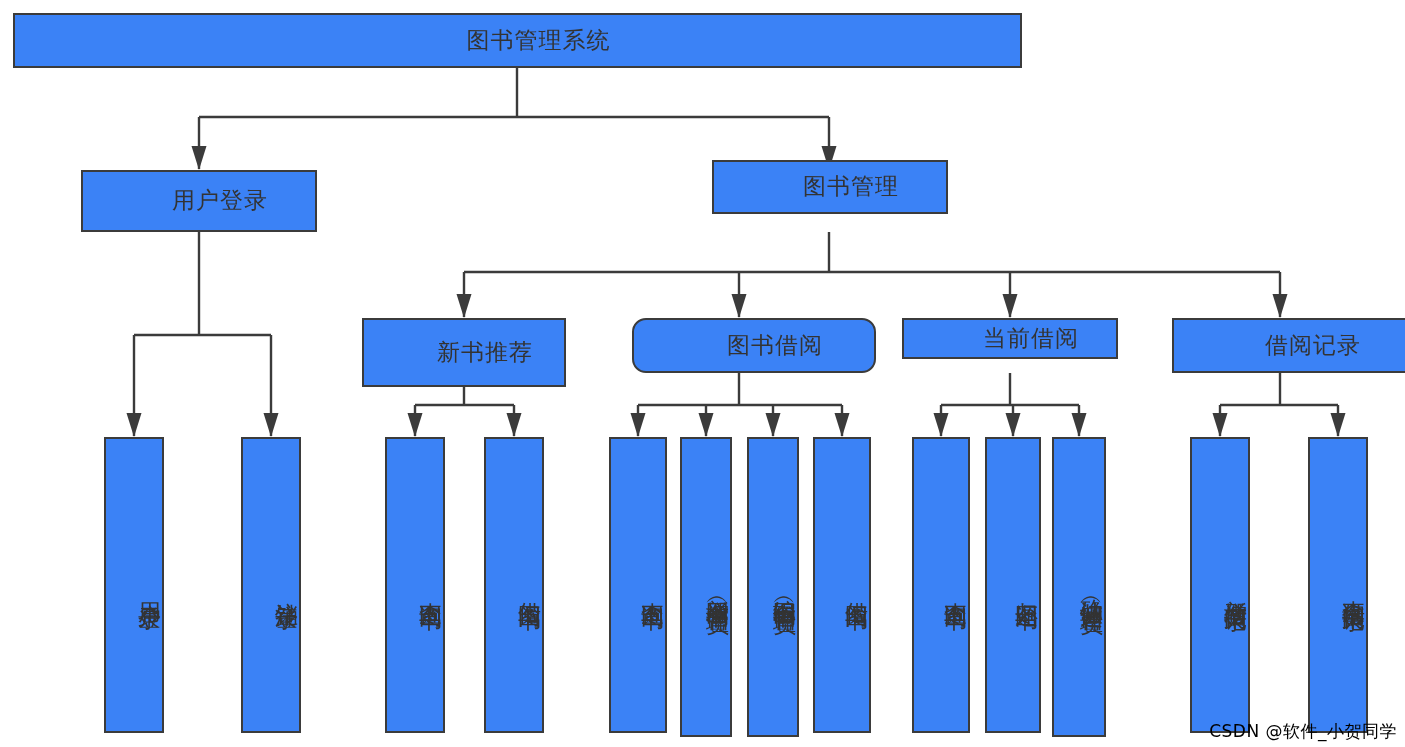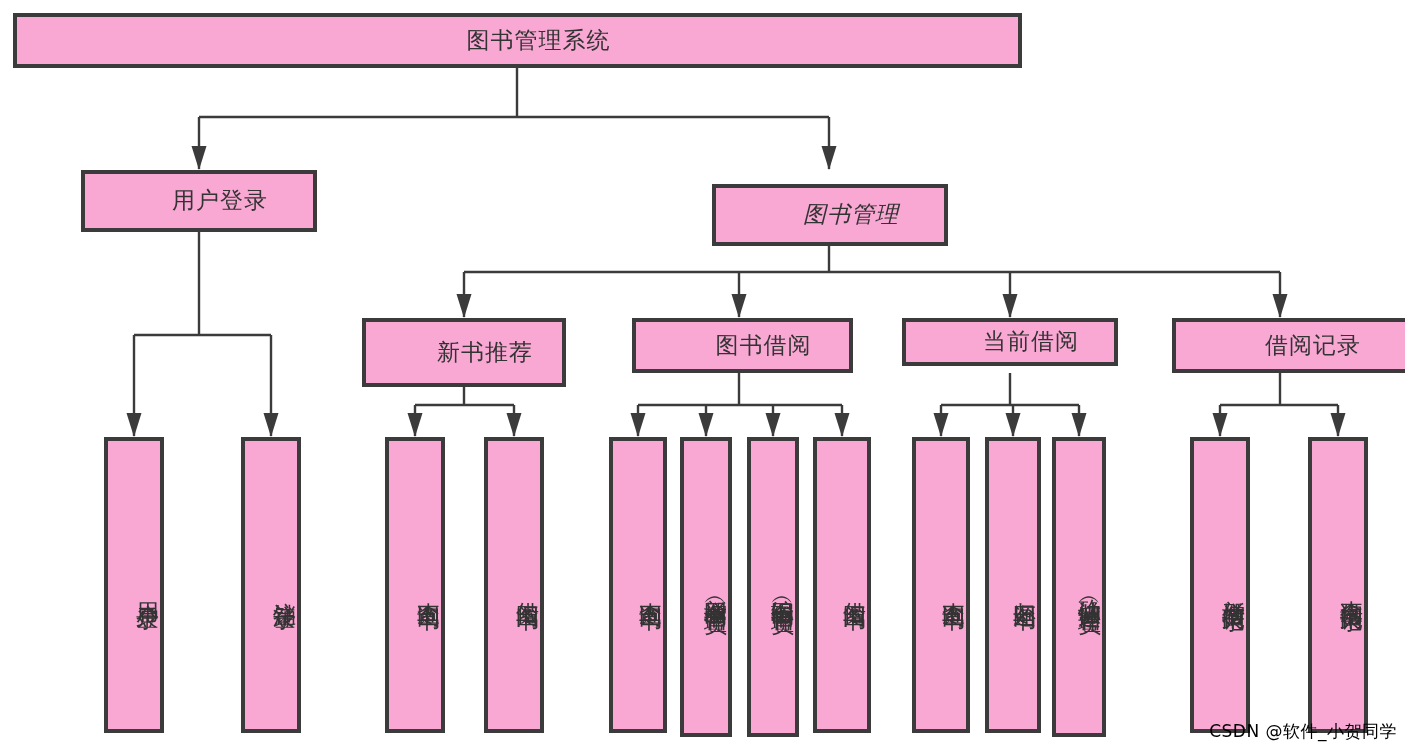--- a/index.html
+++ b/index.html
@@ -13,22 +13,22 @@
   #canvas {
     position: relative;
     width: 1405px;
     height: 747px;
     background: #ffffff;
     overflow: hidden;
   }
   .node {
     position: absolute;
     box-sizing: border-box;
-    border: 4px solid #6d28d9;
-    background: #f9a8d4;
+    border: 2px solid #6d28d9;
+    background: #3b82f6;
     display: flex;
     align-items: center;
     justify-content: center;
     color: #333333;
     padding-left: 42px;
   }
   .node.horizontal {
     font-size: 23px;
     letter-spacing: 1px;
   }
@@ -162,30 +162,30 @@
       </g>
     </svg>
 
   <div id="nodes">
       <div class="node horizontal" style="left: 13px; top: 13px; width: 1009px; height: 55px; border-color: rgb(59, 59, 59); color: rgb(51, 51, 51);">
         <span class="node-label">图书管理系统</span>
       </div>
       <div class="node horizontal" style="left: 81px; top: 170px; width: 236px; height: 62px; border-color: rgb(59, 59, 59); color: rgb(51, 51, 51);">
         <span class="node-label">用户登录</span>
       </div>
-      <div class="node horizontal" style="left: 712px; top: 184px; width: 236px; height: 62px; border-color: rgb(59, 59, 59); color: rgb(51, 51, 51); font-style: italic;">
+      <div class="node horizontal" style="left: 712px; top: 160px; width: 236px; height: 54px; border-color: rgb(59, 59, 59); color: rgb(51, 51, 51);">
         <span class="node-label">图书管理</span>
       </div>
       <div class="node horizontal" style="left: 362px; top: 318px; width: 204px; height: 69px; border-color: rgb(59, 59, 59); color: rgb(51, 51, 51);">
         <span class="node-label">新书推荐</span>
       </div>
-      <div class="node horizontal" style="left: 632px; top: 318px; width: 221px; height: 55px; border-color: rgb(59, 59, 59); color: rgb(51, 51, 51);">
+      <div class="node horizontal" style="left: 632px; top: 318px; width: 244px; height: 55px; border-color: rgb(59, 59, 59); color: rgb(51, 51, 51); border-radius: 14px;">
         <span class="node-label">图书借阅</span>
       </div>
-      <div class="node horizontal" style="left: 902px; top: 318px; width: 216px; height: 48px; border-color: rgb(59, 59, 59); color: rgb(51, 51, 51);">
+      <div class="node horizontal" style="left: 902px; top: 318px; width: 216px; height: 41px; border-color: rgb(59, 59, 59); color: rgb(51, 51, 51);">
         <span class="node-label">当前借阅</span>
       </div>
       <div class="node horizontal" style="left: 1172px; top: 318px; width: 240px; height: 55px; border-color: rgb(59, 59, 59); color: rgb(51, 51, 51);">
         <span class="node-label">借阅记录</span>
       </div>
       <div class="node vertical" style="left: 104px; top: 437px; width: 60px; height: 296px; border-color: rgb(59, 59, 59); color: rgb(51, 51, 51);">
         <span class="node-label">用户登录</span>
       </div>
       <div class="node vertical" style="left: 241px; top: 437px; width: 60px; height: 296px; border-color: rgb(59, 59, 59); color: rgb(51, 51, 51);">
         <span class="node-label">注销登录</span>

